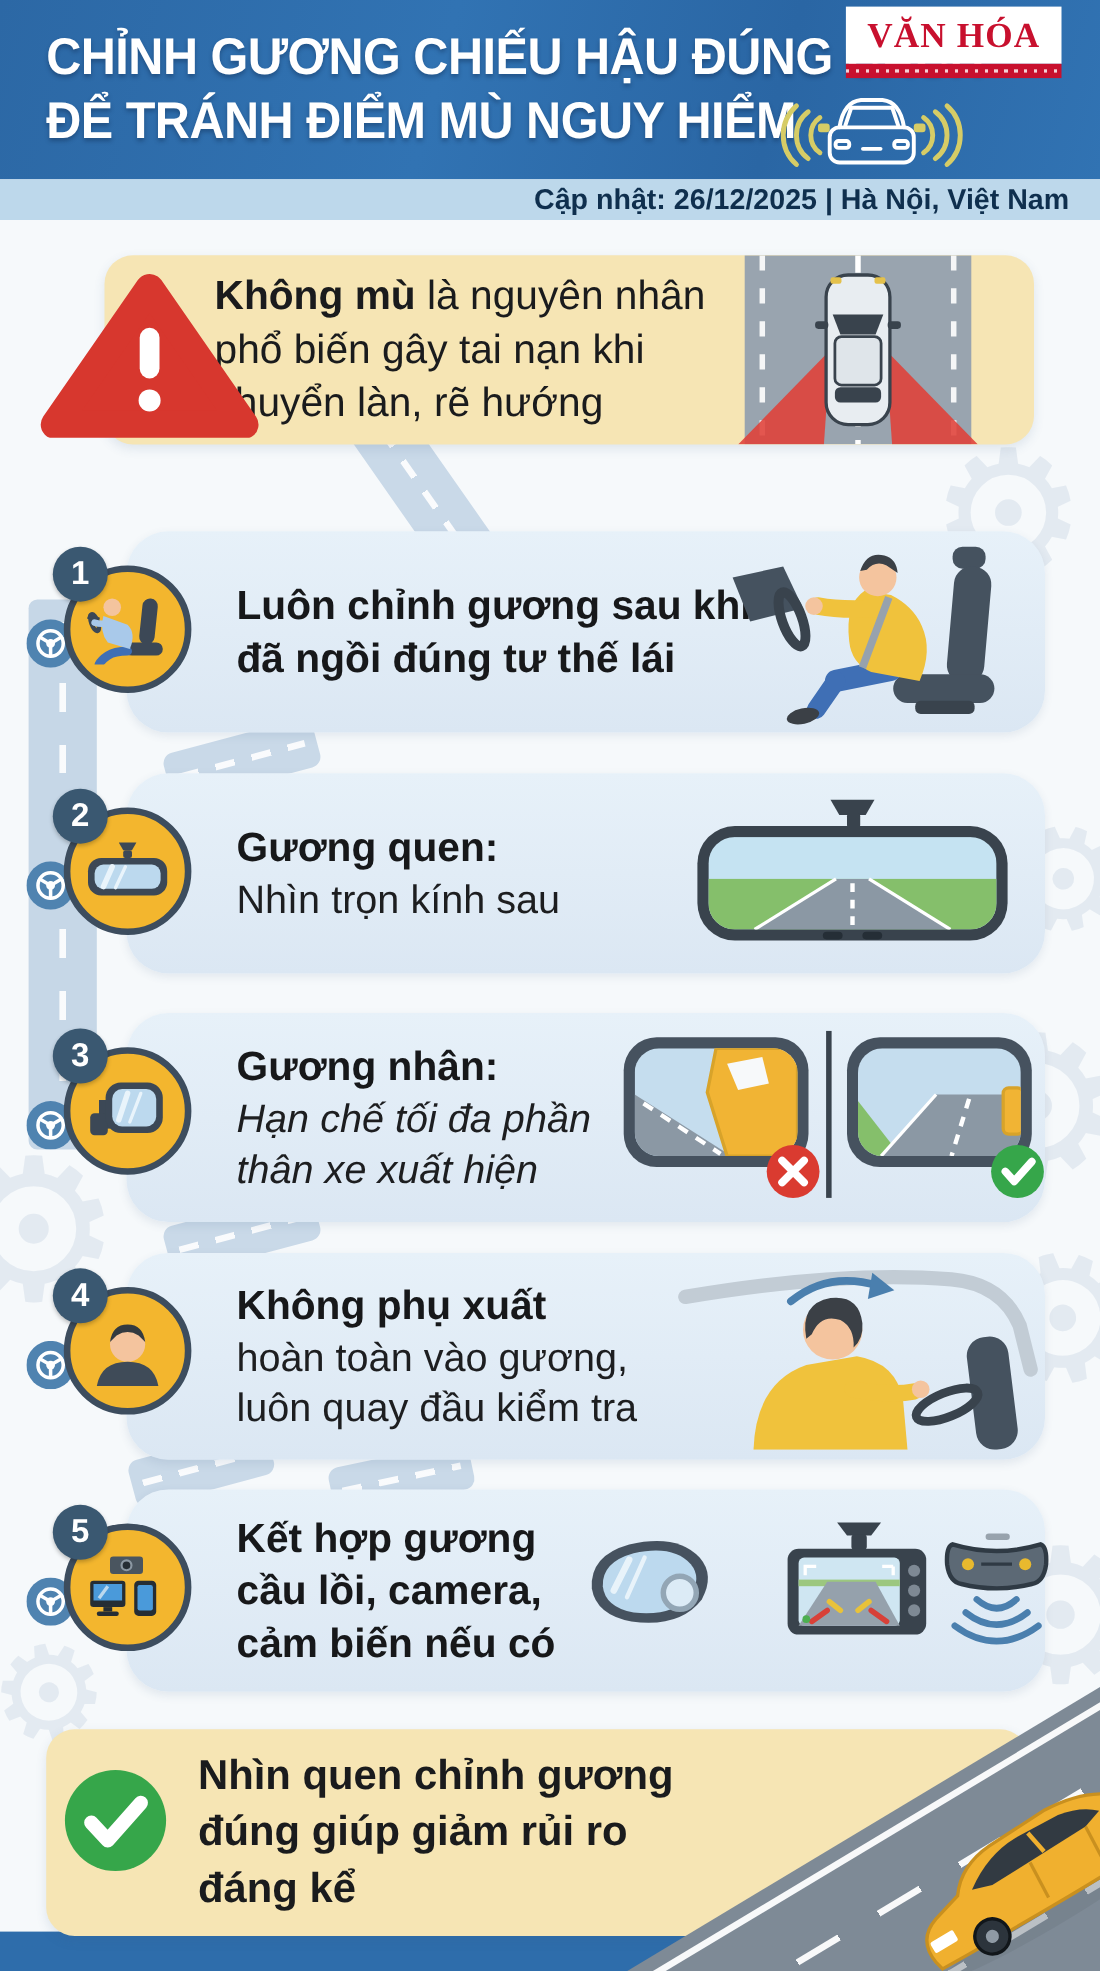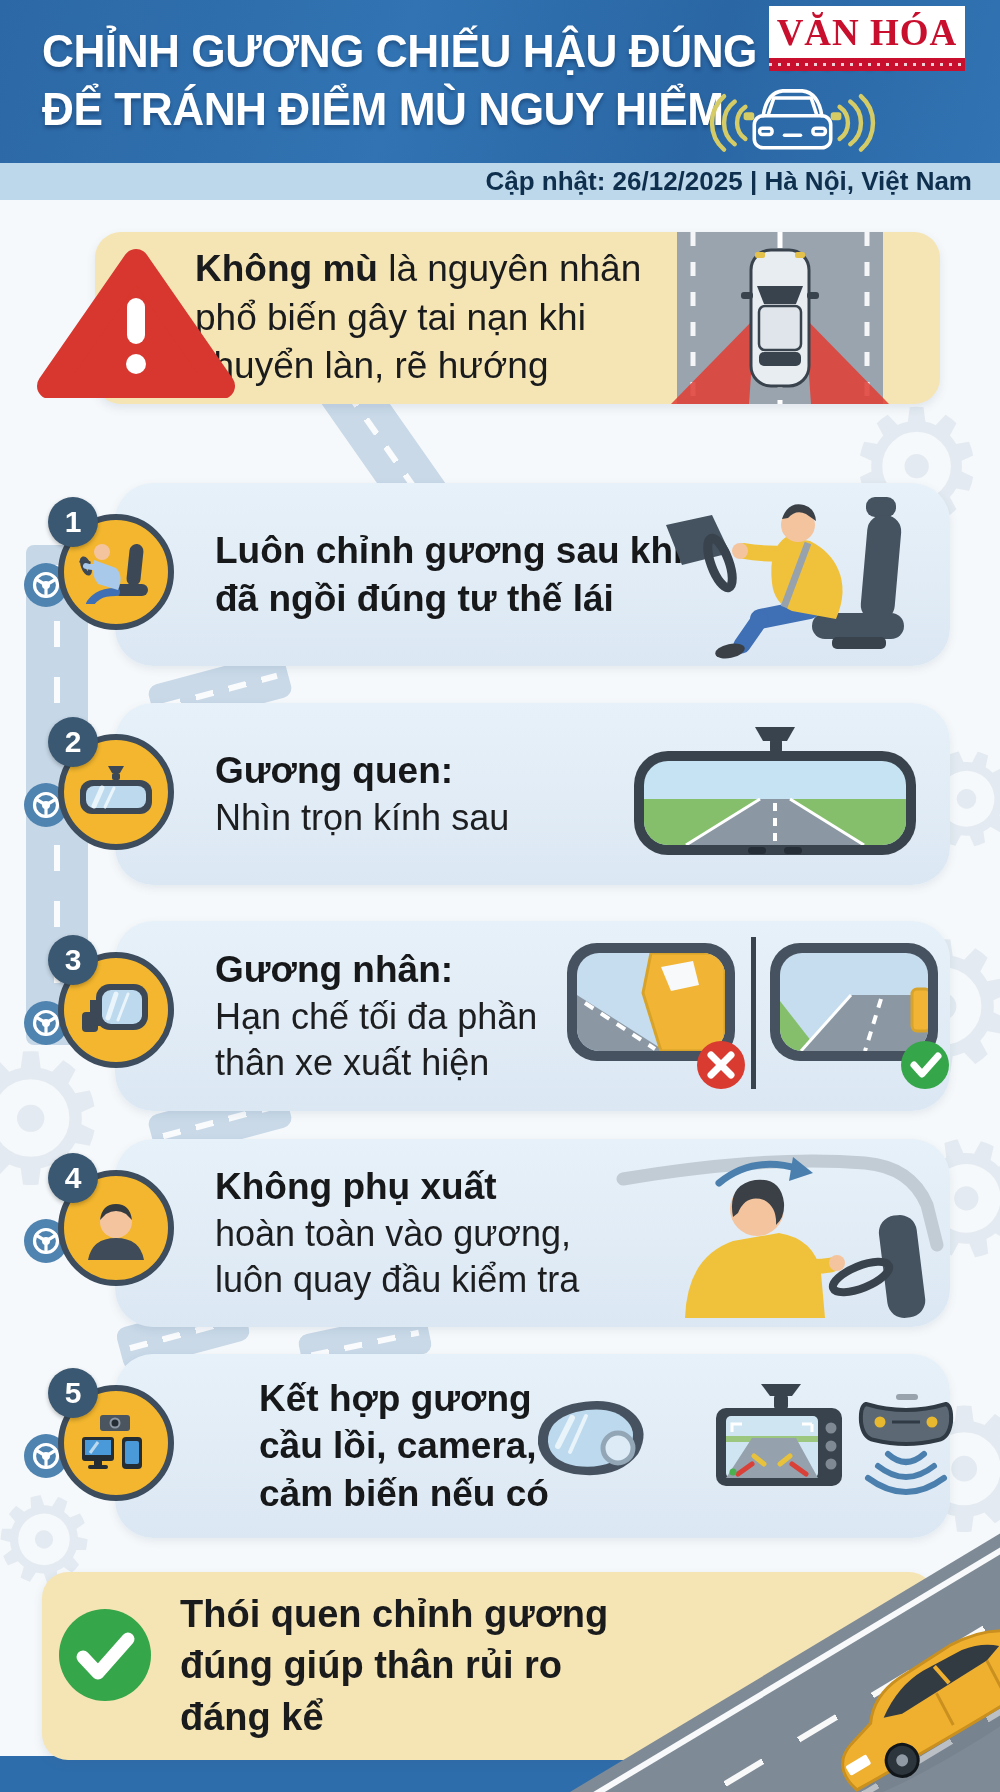--- a/index.html
+++ b/index.html
@@ -17,21 +17,21 @@
 
   
   .header{position:absolute;left:0;top:0;width:1000px;height:163px;z-index:2;
           background:linear-gradient(105deg,#2c68a5 0%,#3173b3 40%,#2a66a4 70%,#3173b3 100%);}
   .title{position:absolute;left:42px;top:22px;z-index:3;color:#fff;font-weight:bold;
          font-size:47px;line-height:1.23;letter-spacing:-.5px;transform:scaleX(.94);
          transform-origin:left top;text-shadow:0 3px 4px rgba(8,30,60,.35);white-space:nowrap;}
   .logo-box{position:absolute;right:35px;top:6px;width:196px;height:52px;background:#fff;z-index:4;
             display:flex;align-items:center;justify-content:center;}
   .logo-text{color:#c8102e;font-family:"Liberation Serif","DejaVu Serif",serif;font-weight:bold;
-             font-size:37px;letter-spacing:1px;}
+             font-size:32px;letter-spacing:1px;}
   .logo-bar{position:absolute;right:35px;top:58px;width:196px;height:13px;background:#c8102e;z-index:4;
             background-image:repeating-linear-gradient(90deg,rgba(255,255,255,.8) 0 3px,transparent 3px 9px);
             background-size:100% 3px;background-repeat:no-repeat;background-position:center 5px;background-color:#c8102e;}
   .datestrip{position:absolute;left:0;top:163px;width:1000px;height:37px;background:#bdd8eb;z-index:2;}
   .datetext{position:absolute;right:28px;top:0;height:37px;line-height:37px;font-size:26px;
             font-weight:bold;color:#0f2f4e;}
   .header-car{position:absolute;left:705px;top:82px;width:175px;height:80px;z-index:3;}
 
   
   .card-cream{position:absolute;background:#f6e5b4;border-radius:26px;z-index:1;box-shadow:0 4px 10px rgba(60,90,130,.12);}
@@ -274,21 +274,21 @@
     <svg class="mini-badge" viewBox="0 0 44 44">
       <circle cx="22" cy="22" r="22" fill="#4f83b0"></circle>
         <circle cx="22" cy="22" r="11.5" fill="none" stroke="#fff" stroke-width="3.2"></circle>
       <line x1="22" y1="22" x2="22" y2="34.5" stroke="#fff" stroke-width="3.2"></line>
         <line x1="22" y1="22" x2="11" y2="15.5" stroke="#fff" stroke-width="3.2"></line>
       <line x1="22" y1="22" x2="33" y2="15.5" stroke="#fff" stroke-width="3.2"></line>
         <circle cx="22" cy="22" r="4" fill="#fff"></circle>
     </svg>
     <div class="step-text" style="max-width:380px;">
       <div class="step-heading">Gương nhân:</div>
-      <div class="step-body" style="max-width:360px;">Hạn chế tối đa phần thân xe xuất hiện</div>
+      <div class="step-body" style="max-width:360px;font-style:italic;">Hạn chế tối đa phần thân xe xuất hiện</div>
     </div>
     <svg class="step-art" style="left:450px;top:16px;" viewBox="0 0 395 160" width="395" height="160">
       <defs>
         <clipPath id="cp3a">
             <rect x="12" y="16" width="148" height="98" rx="22"></rect>
           </clipPath>
         <clipPath id="cp3b">
             <rect x="215" y="16" width="148" height="98" rx="22"></rect>
           </clipPath>
       </defs>
@@ -369,21 +369,21 @@
       </svg>
     </div>
     <svg class="mini-badge" viewBox="0 0 44 44">
       <circle cx="22" cy="22" r="22" fill="#4f83b0"></circle>
         <circle cx="22" cy="22" r="11.5" fill="none" stroke="#fff" stroke-width="3.2"></circle>
       <line x1="22" y1="22" x2="22" y2="34.5" stroke="#fff" stroke-width="3.2"></line>
         <line x1="22" y1="22" x2="11" y2="15.5" stroke="#fff" stroke-width="3.2"></line>
       <line x1="22" y1="22" x2="33" y2="15.5" stroke="#fff" stroke-width="3.2"></line>
         <circle cx="22" cy="22" r="4" fill="#fff"></circle>
     </svg>
-    <div class="step-text" style="max-width:340px;margin-left:44px;">
+    <div class="step-text" style="max-width:340px;">
       <div class="step-heading" style="max-width:340px;">Kết hợp gương cầu lồi, camera, cảm biến nếu có</div>
       <div class="step-body"></div>
     </div>
     <svg class="step-art" style="left:415px;top:28px;" viewBox="0 0 425 120" width="425" height="120">
       <path d="M8,62 Q6,32 42,22 Q86,12 106,34 Q120,50 108,72 Q88,98 44,92 Q12,86 8,62 Z" fill="#46525f"></path>
       <path d="M18,60 Q17,38 46,30 Q82,22 98,40 Q108,52 98,68 Q82,88 46,84 Q20,79 18,60 Z" fill="#bcd9ee"></path>
       <line x1="42" y1="36" x2="28" y2="64" stroke="#e8f3fa" stroke-width="6" stroke-linecap="round"></line>
       <line x1="56" y1="34" x2="40" y2="70" stroke="#e8f3fa" stroke-width="4" stroke-linecap="round"></line>
       <circle cx="88" cy="66" r="15" fill="#dcebf6" stroke="#93a6b5" stroke-width="5"></circle>
       <path d="M231,2 h40 l-9,12 h-22 z" fill="#39434d"></path>
@@ -410,21 +410,21 @@
     </svg>
   </div>
 
   <div class="bottom-bar"></div>
 
   <div class="card-cream" style="left:42px;top:1572px;width:893px;height:188px;">
     <svg class="check-wrap" viewBox="0 0 96 96">
       <circle cx="48" cy="48" r="46" fill="#36a64a"></circle>
       <path d="M26,50 l15,16 l30,-34" stroke="#fff" stroke-width="13" fill="none" stroke-linecap="round" stroke-linejoin="round"></path>
     </svg>
-    <div class="conclusion-text">Thói quen chỉnh gương đúng giúp thân rủi ro đáng kể</div>
+    <div class="conclusion-text">Nhìn quen chỉnh gương đúng giúp giảm rủi ro đáng kể</div>
   </div>
 
   <div class="road-band">
     <div class="road-solid" style="top:12px;"></div>
     <div class="road-dash" style="top:70px;"></div>
     <div class="road-dash" style="top:150px;"></div>
     <div class="road-solid" style="top:226px;"></div>
     <svg class="band-car" viewBox="0 0 300 120">
       <ellipse cx="150" cy="102" rx="120" ry="12" fill="#6e7a86" opacity=".45"></ellipse>
       <path d="M30,86 Q26,60 50,52 L78,44 Q94,22 126,20 L186,18 Q222,20 244,36 L266,52 Q280,58 278,74 L276,92 Q236,100 32,94 Z" fill="#f0b02f" stroke="#c9901f" stroke-width="3"></path>

